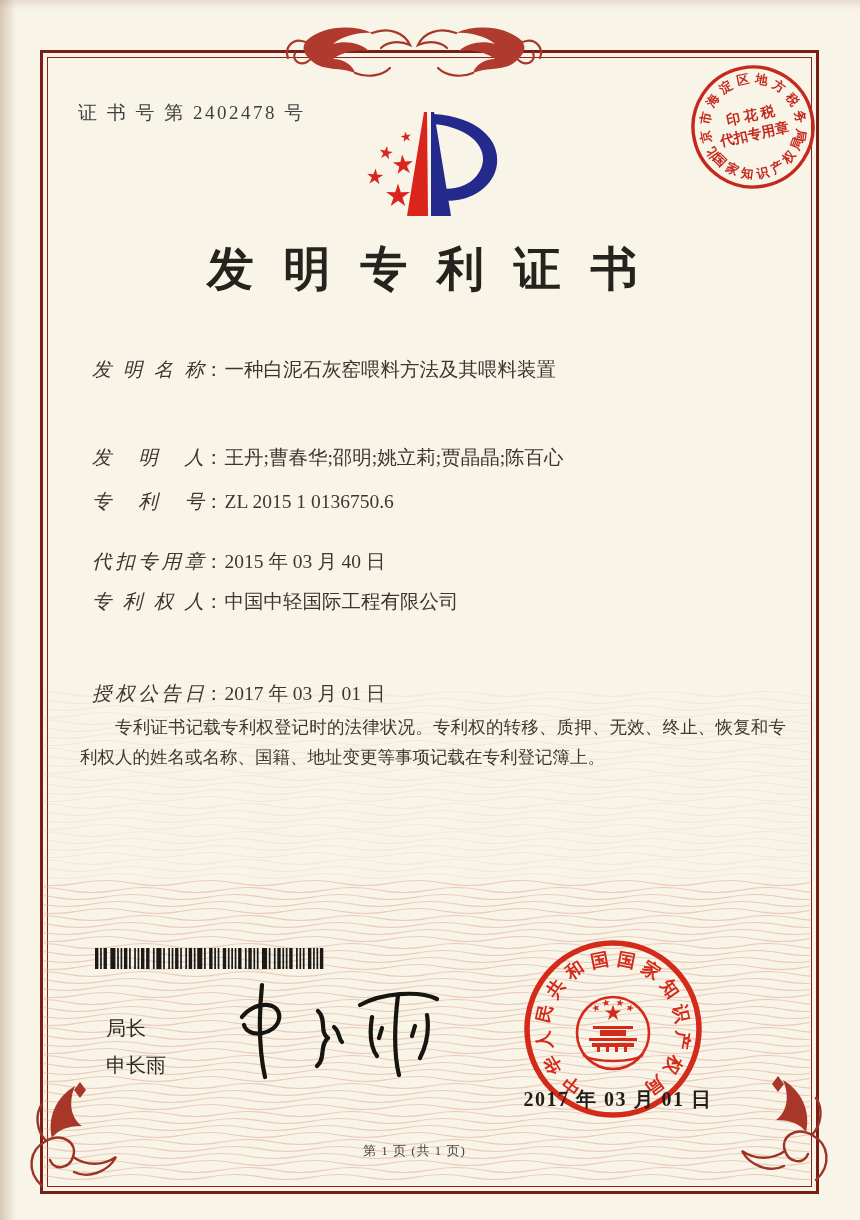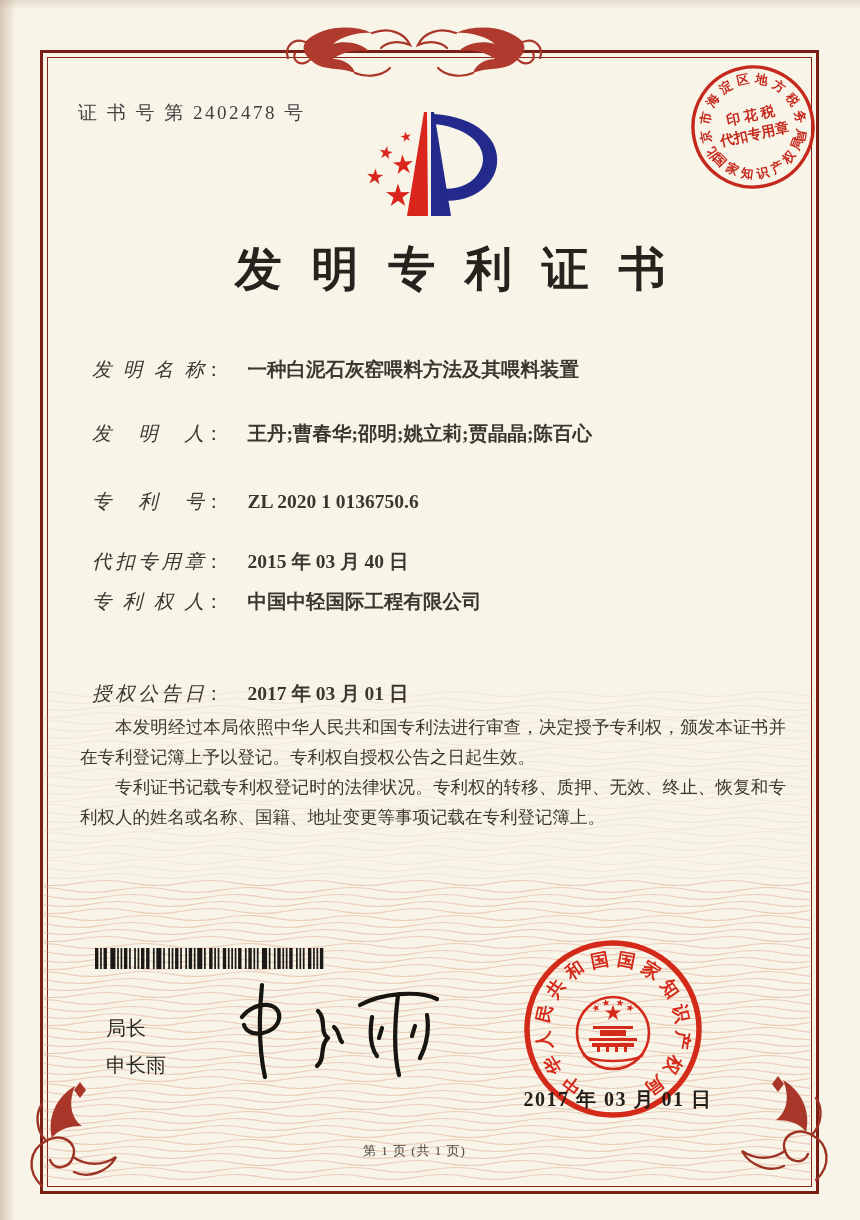--- a/index.html
+++ b/index.html
@@ -16,26 +16,26 @@
   .edge-shadow-top{left:0;top:0;width:100%;height:10px;
     background:linear-gradient(to bottom,rgba(140,100,70,.16),rgba(140,100,70,0));}
   
   .frame-outer{left:40px;top:50px;width:773px;height:1138px;
     border:3.5px solid #7a1f15;}
   .frame-inner{left:4px;top:4px;right:4px;bottom:4px;position:absolute;
     border:1.3px solid #8a251a;}
   
   .cert-no{left:78px;top:100px;font-size:19px;letter-spacing:2.5px;color:#404040;}
   .title{left:40px;top:238px;width:773px;text-align:center;
-    font-size:47px;font-weight:700;letter-spacing:9px;color:#26231f;padding-left:28px;}
+    font-size:47px;font-weight:700;letter-spacing:9px;color:#26231f;}
   
   .row{left:92px;font-size:19.5px;color:#3b372f;white-space:nowrap;}
   .fl{display:inline-block;width:112px;text-align:justify;text-align-last:justify;font-style:italic;}
-  .fv{margin-left:24px;font-weight:bold;}
-  .r1{top:356px}.r2{top:420px}.r3{top:488px}.r4{top:548px}.r5{top:588px}.r6{top:680px}
+  .fv{margin-left:1px;}
+  .r1{top:356px}.r2{top:444px}.r3{top:488px}.r4{top:548px}.r5{top:588px}.r6{top:680px}
   
   .body-text{left:80px;top:712px;width:706px;font-size:17.5px;line-height:30px;
     color:#3d392f;text-align:justify;}
   .body-text p{margin:0;text-indent:2em;}
   
   .barcode{left:95px;top:948px;}
   
   .sig-labels{left:106px;top:1010px;font-size:20px;line-height:37px;color:#2e2b26;
     font-family:Liberation Sans, sans-serif;}
   .sig-hand{left:222px;top:975px;}
@@ -208,34 +208,33 @@
 
 <div class="abs title">发 明 专 利 证 书</div>
 
 <div class="abs row r1">
   <span class="fl">发明名称</span><span>：</span><span class="fv">一种白泥石灰窑喂料方法及其喂料装置</span>
 </div>
 <div class="abs row r2">
   <span class="fl">发明人</span><span>：</span><span class="fv">王丹;曹春华;邵明;姚立莉;贾晶晶;陈百心</span>
 </div>
 <div class="abs row r3">
-  <span class="fl">专利号</span><span>：</span><span class="fv">ZL 2020 1 0136750.6</span>
+  <span class="fl">专利号</span><span>：</span><span class="fv">ZL 2015 1 0136750.6</span>
 </div>
 <div class="abs row r4">
   <span class="fl">代扣专用章</span><span>：</span><span class="fv">2015 年 03 月 40 日</span>
 </div>
 <div class="abs row r5">
   <span class="fl">专利权人</span><span>：</span><span class="fv">中国中轻国际工程有限公司</span>
 </div>
 <div class="abs row r6">
   <span class="fl">授权公告日</span><span>：</span><span class="fv">2017 年 03 月 01 日</span>
 </div>
 
 <div class="abs body-text">
-  <p>本发明经过本局依照中华人民共和国专利法进行审查，决定授予专利权，颁发本证书并在专利登记簿上予以登记。专利权自授权公告之日起生效。</p>
   <p>专利证书记载专利权登记时的法律状况。专利权的转移、质押、无效、终止、恢复和专利权人的姓名或名称、国籍、地址变更等事项记载在专利登记簿上。</p>
 </div>
 
 <svg class="abs barcode" width="230" height="21" preserveAspectRatio="none" id="barcode-svg" viewBox="0 0 135 21">
     <rect x="0" y="0" width="2" height="21" fill="#1c1a17"></rect>
     <rect x="3" y="0" width="1" height="21" fill="#1c1a17"></rect>
     <rect x="5" y="0" width="2" height="21" fill="#1c1a17"></rect>
     <rect x="9" y="0" width="3" height="21" fill="#1c1a17"></rect>
     <rect x="13" y="0" width="1" height="21" fill="#1c1a17"></rect>
     <rect x="15" y="0" width="1" height="21" fill="#1c1a17"></rect>

